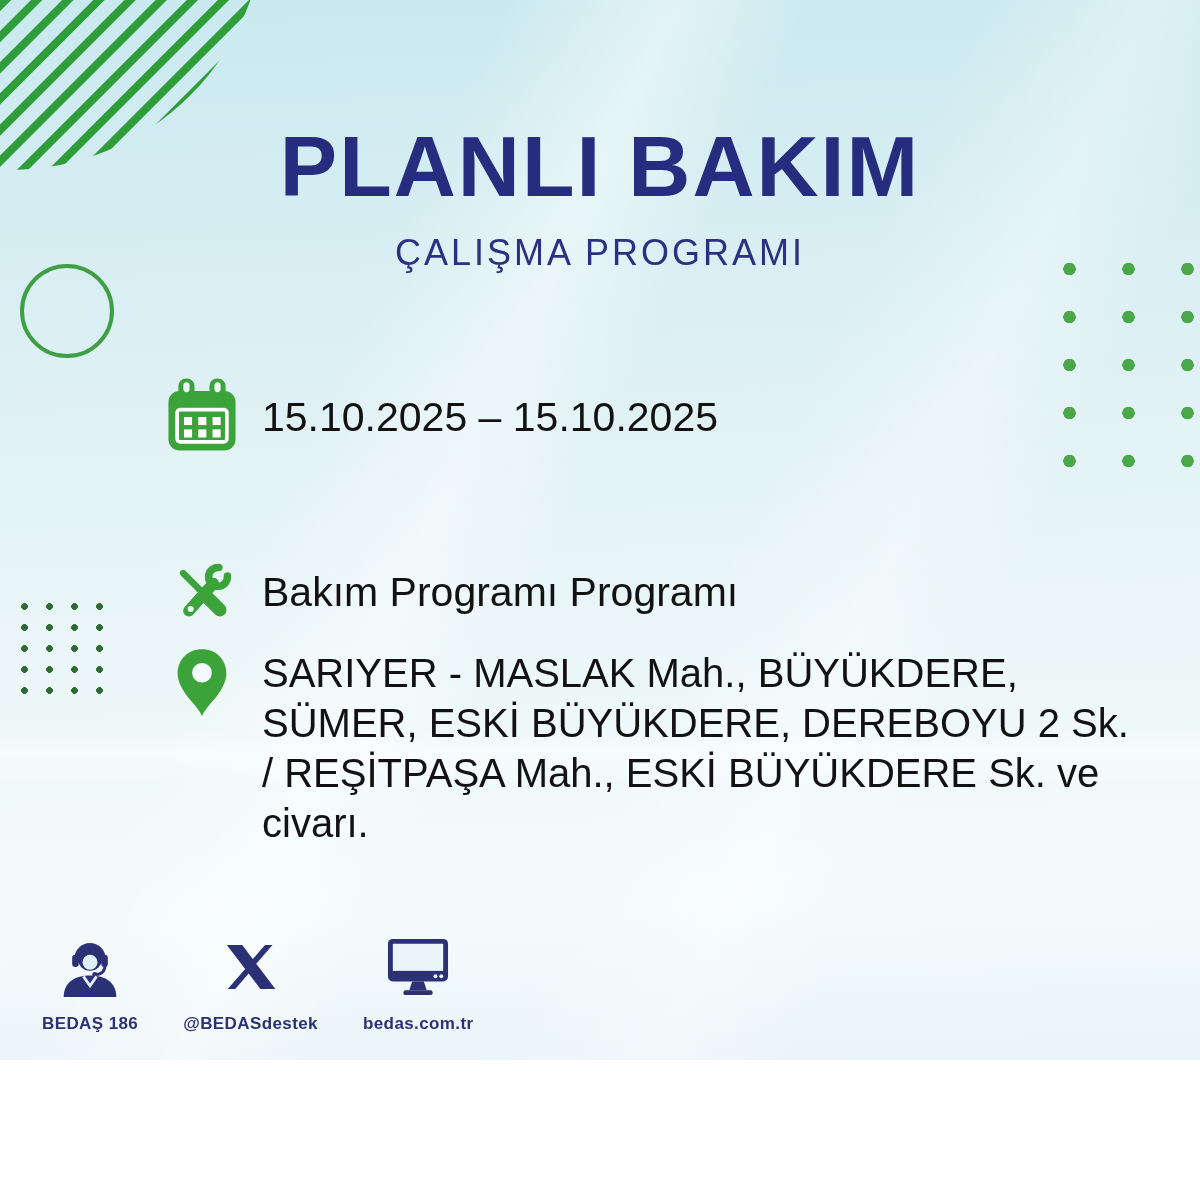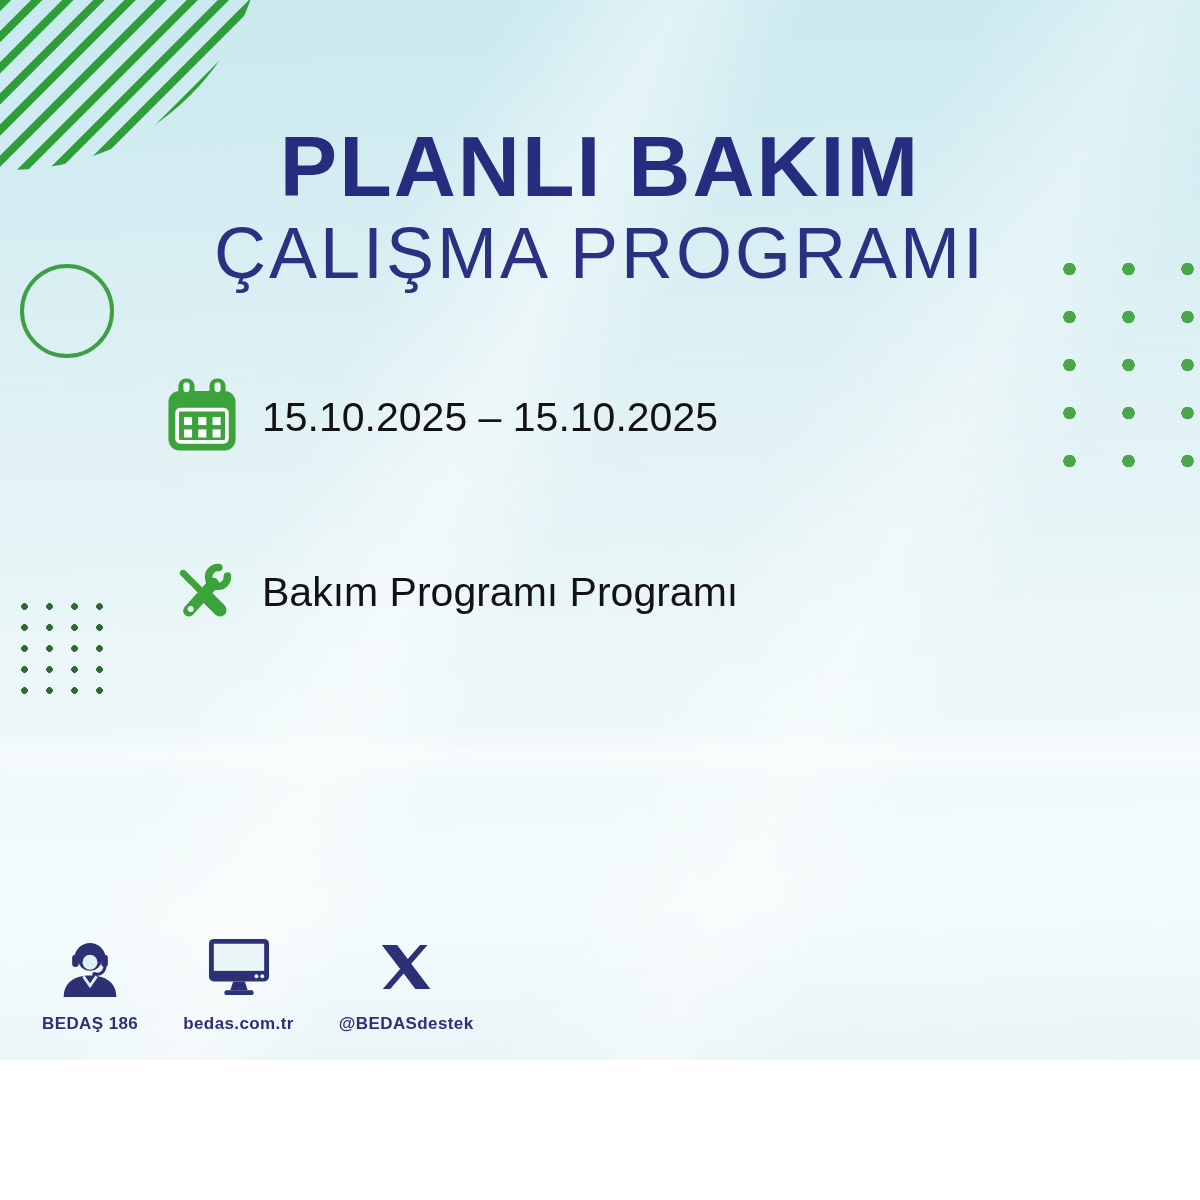--- a/index.html
+++ b/index.html
@@ -32,21 +32,21 @@
     background-size:59px 48px;
   }
   .dots-left{
     position:absolute;left:12px;top:596px;width:100px;height:104px;
     background-image:radial-gradient(circle 3.6px at center, #2e6b33 3.1px, rgba(0,0,0,0) 3.6px);
     background-size:25px 21px;
   }
   
   .title-block{position:absolute;top:120px;left:0;width:1200px;text-align:center;color:#272d7e;}
   .title-main{font-size:86px;font-weight:800;letter-spacing:2px;line-height:92px;}
-  .title-sub{font-size:72px;font-weight:400;letter-spacing:3px;line-height:62px;margin-top:10px;color:#2b3180;}
+  .title-sub{font-size:36px;font-weight:400;letter-spacing:3px;line-height:62px;margin-top:10px;color:#2b3180;}
   
   .row{position:absolute;left:158px;display:flex;align-items:center;}
   .icon-box{width:88px;display:flex;justify-content:center;align-items:center;flex:0 0 88px;}
   .row-text{margin-left:16px;color:#121212;font-size:41px;line-height:50px;}
   #row-date{top:374px;height:86px;text-align:center;}
   #row-time{top:480px;height:64px;}
   #row-work{top:558px;height:68px;}
   #row-loc{top:646px;align-items:flex-start;}
   #row-loc .row-text{width:880px;font-size:40px;white-space:pre-wrap;margin-top:2px;}
   
@@ -115,20 +115,30 @@
         <line x1="15" y1="15" x2="33" y2="33" stroke="#3ca23a" stroke-width="7" stroke-linecap="round"></line>
         <line x1="40" y1="40" x2="54" y2="54" stroke="#3ca23a" stroke-width="14" stroke-linecap="round"></line>
         <line x1="21" y1="55" x2="47" y2="26" stroke="#3ca23a" stroke-width="12" stroke-linecap="round"></line>
         <path d="M61.96,18.13 A10,10 0 1 1 52.87,9.04" fill="none" stroke="#3ca23a" stroke-width="8" stroke-linecap="round"></path>
         <circle cx="23" cy="53" r="3.2" fill="#e9f5f7"></circle>
       </svg>
     </div>
     <div class="row-text">Bakım Programı Programı</div>
   </div>
 
+  <div class="row" id="row-loc">
+    <div class="icon-box">
+      <svg width="60" height="76" viewBox="0 0 64 80">
+        <path d="M32,3 C17,3 6,14 6,29 C6,37 11,46 17,54 C23,61 29,67 32,74
+                 C35,67 41,61 47,54 C53,46 58,37 58,29 C58,14 47,3 32,3 Z" fill="#3ca23a"></path>
+        <circle cx="32" cy="28" r="10.5" fill="#f4fbfc"></circle>
+      </svg>
+    </div>
+    <div class="row-text">SARIYER - MASLAK Mah., BÜYÜKDERE,  SÜMER, ESKİ BÜYÜKDERE, DEREBOYU 2 Sk. / REŞİTPAŞA Mah., ESKİ BÜYÜKDERE Sk. ve civarı.</div>
+  </div>
 
   <div class="footer-contacts">
 
     <div class="contact">
       <span>
         <svg width="68" height="62" viewBox="0 0 72 66">
           <circle cx="36" cy="24" r="13" fill="#2b3174"></circle>
           <circle cx="36" cy="28" r="8" fill="#dfeef2"></circle>
           <path d="M22,24 A14,14 0 0 1 50,24" stroke="#2b3174" stroke-width="5" fill="none"></path>
           <rect x="17" y="20" width="7" height="13" rx="3.5" fill="#2b3174"></rect>
@@ -137,37 +147,37 @@
           <circle cx="41" cy="41" r="2.6" fill="#2b3174"></circle>
           <path d="M8,65 C8,49 20,42 36,42 C52,42 64,49 64,65 Z" fill="#2b3174"></path>
           <path d="M29,43 L36,53 L43,43" stroke="#dfeef2" stroke-width="3" fill="none"></path>
         </svg>
       </span>
       <span class="contact-label">BEDAŞ 186</span>
     </div>
 
     <div class="contact">
       <span>
+        <svg width="54" height="54" viewBox="0 0 24 24" style="margin-bottom:4px;">
+          <path fill="#2b3174" d="M18.244 2.25h3.308l-7.227 8.26 8.502 11.24H16.17l-5.214-6.817L4.99 21.75H1.68l7.73-8.835L1.254 2.25H8.08l4.713 6.231 5.451-6.231z"></path>
+        </svg>
+      </span>
+      <span class="contact-label">@BEDASdestek</span>
+    </div>
+
+    <div class="contact">
+      <span>
         <svg width="70" height="62" viewBox="0 0 72 64">
           <rect x="5" y="3" width="62" height="44" rx="5" fill="#2b3174"></rect>
           <rect x="10" y="8" width="52" height="28" fill="#e9f5f7"></rect>
           <circle cx="54" cy="41.5" r="2" fill="#e9f5f7"></circle>
           <circle cx="60" cy="41.5" r="2" fill="#e9f5f7"></circle>
           <path d="M30,47 L42,47 L45,56 L27,56 Z" fill="#2b3174"></path>
           <rect x="21" y="56" width="30" height="5" rx="2" fill="#2b3174"></rect>
         </svg>
       </span>
       <span class="contact-label">bedas.com.tr</span>
     </div>
 
-    <div class="contact">
-      <span>
-        <svg width="54" height="54" viewBox="0 0 24 24" style="margin-bottom:4px;">
-          <path fill="#2b3174" d="M18.244 2.25h3.308l-7.227 8.26 8.502 11.24H16.17l-5.214-6.817L4.99 21.75H1.68l7.73-8.835L1.254 2.25H8.08l4.713 6.231 5.451-6.231z"></path>
-        </svg>
-      </span>
-      <span class="contact-label">@BEDASdestek</span>
-    </div>
-
   </div>
 
 
 </div>
 
 </body></html>

